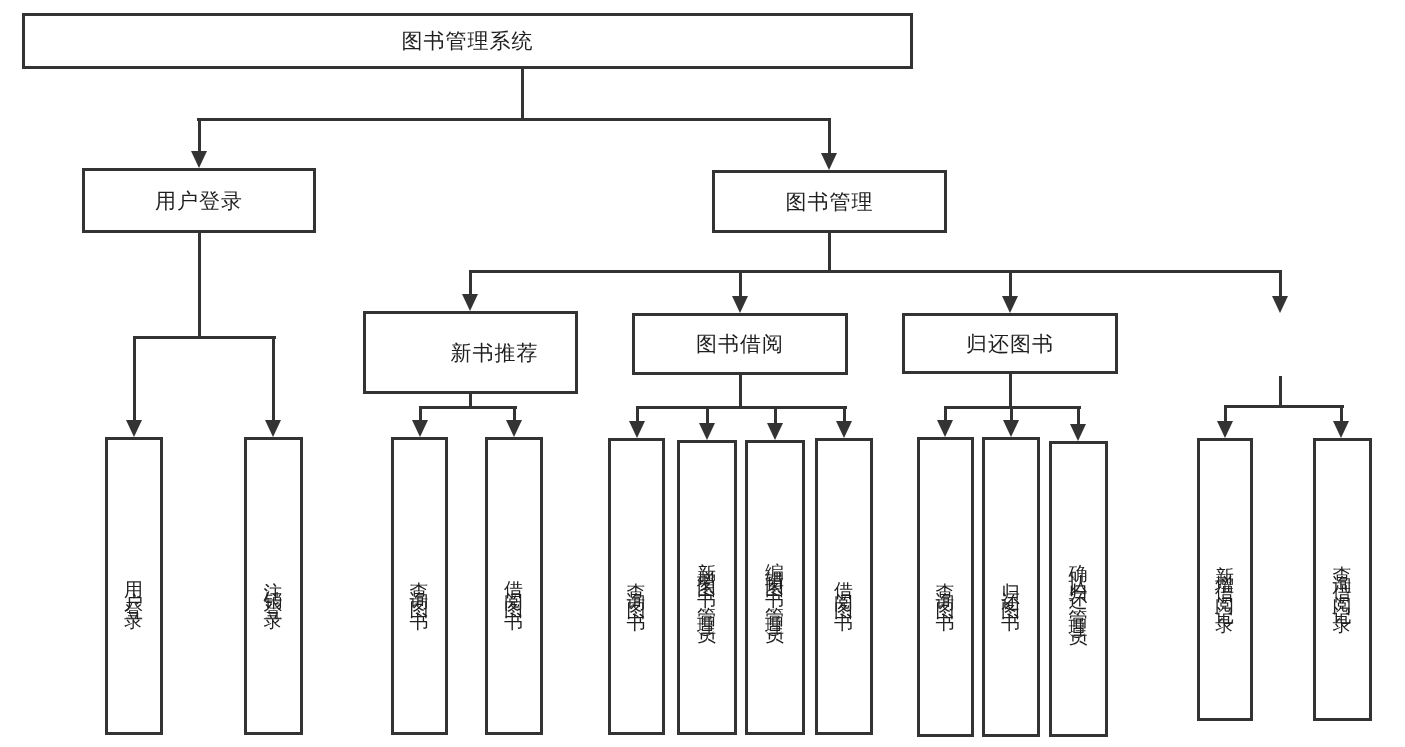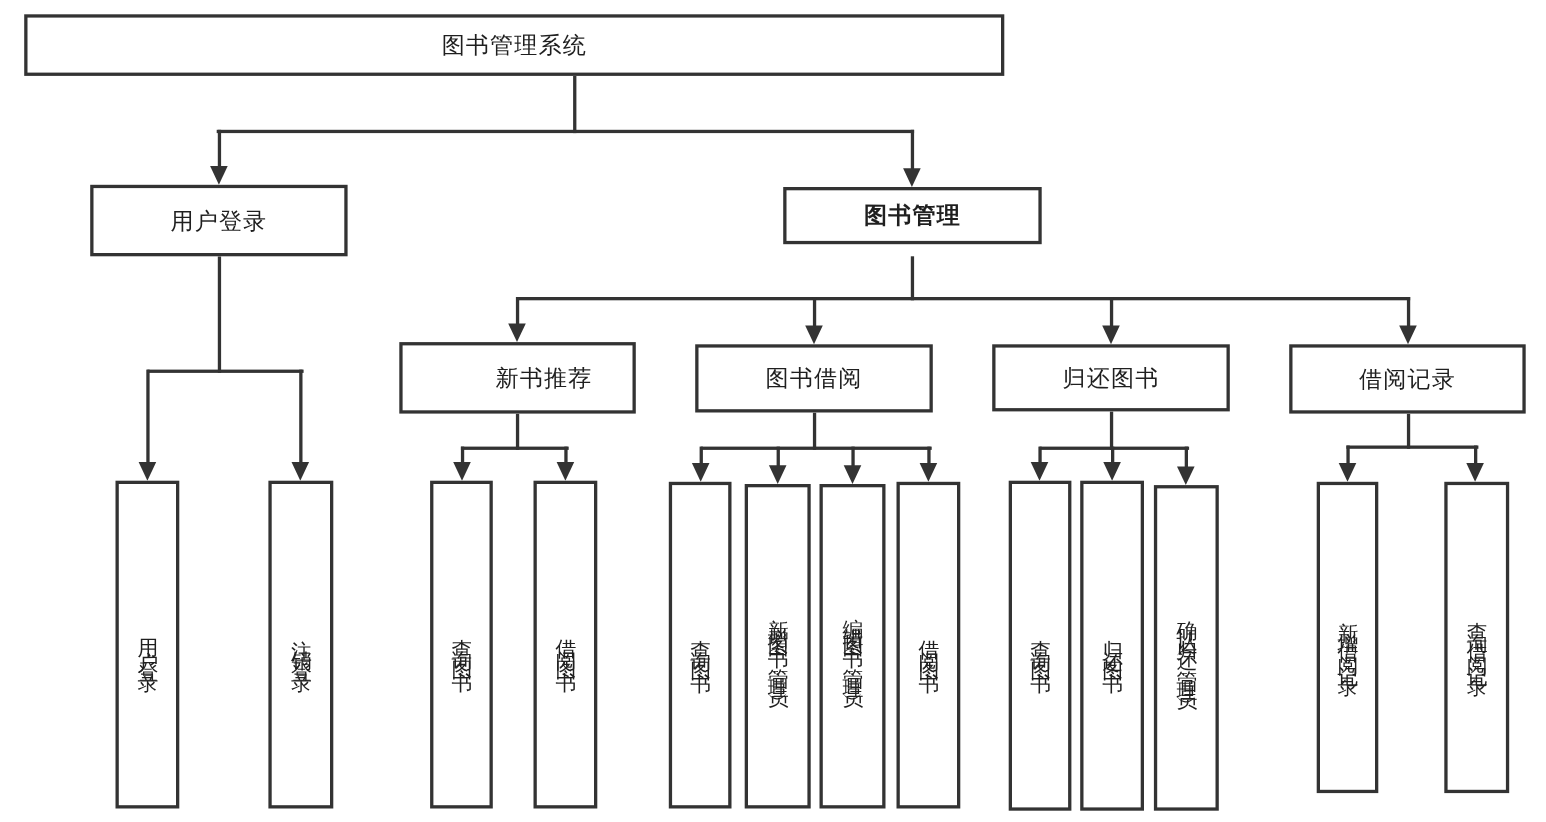--- a/index.html
+++ b/index.html
@@ -68,34 +68,31 @@
 </head>
 <body>
 
 <div id="canvas">
 <div class="node" style="left: 22px; top: 13px; width: 891px; height: 56px;">
       <span>图书管理系统</span>
     </div>
     <div class="node" style="left: 82px; top: 168px; width: 234px; height: 65px;">
       <span>用户登录</span>
     </div>
-    <div class="node" style="left: 712px; top: 170px; width: 235px; height: 52px; font-weight: bold;">
+    <div class="node" style="left: 712px; top: 170px; width: 235px; height: 63px;">
       <span>图书管理</span>
     </div>
-    <div class="node" style="left: 363px; top: 311px; width: 215px; height: 65px; padding-left: 48px;">
+    <div class="node" style="left: 363px; top: 311px; width: 215px; height: 83px; padding-left: 48px;">
       <span>新书推荐</span>
     </div>
     <div class="node" style="left: 632px; top: 313px; width: 216px; height: 62px; font-family: Liberation Mono, monospace;">
       <span>图书借阅</span>
     </div>
     <div class="node" style="left: 902px; top: 313px; width: 216px; height: 61px;">
       <span>归还图书</span>
-    </div>
-    <div class="node" style="left: 1172px; top: 313px; width: 215px; height: 63px;">
-      <span>借阅记录</span>
     </div>
     <div class="leaf" style="left: 105px; top: 437px; width: 58px; height: 298px;">
       <span>用户登录</span>
     </div>
     <div class="leaf" style="left: 244px; top: 437px; width: 59px; height: 298px;">
       <span>注销登录</span>
     </div>
     <div class="leaf" style="left: 391px; top: 437px; width: 57px; height: 298px;">
       <span>查询图书</span>
     </div>

